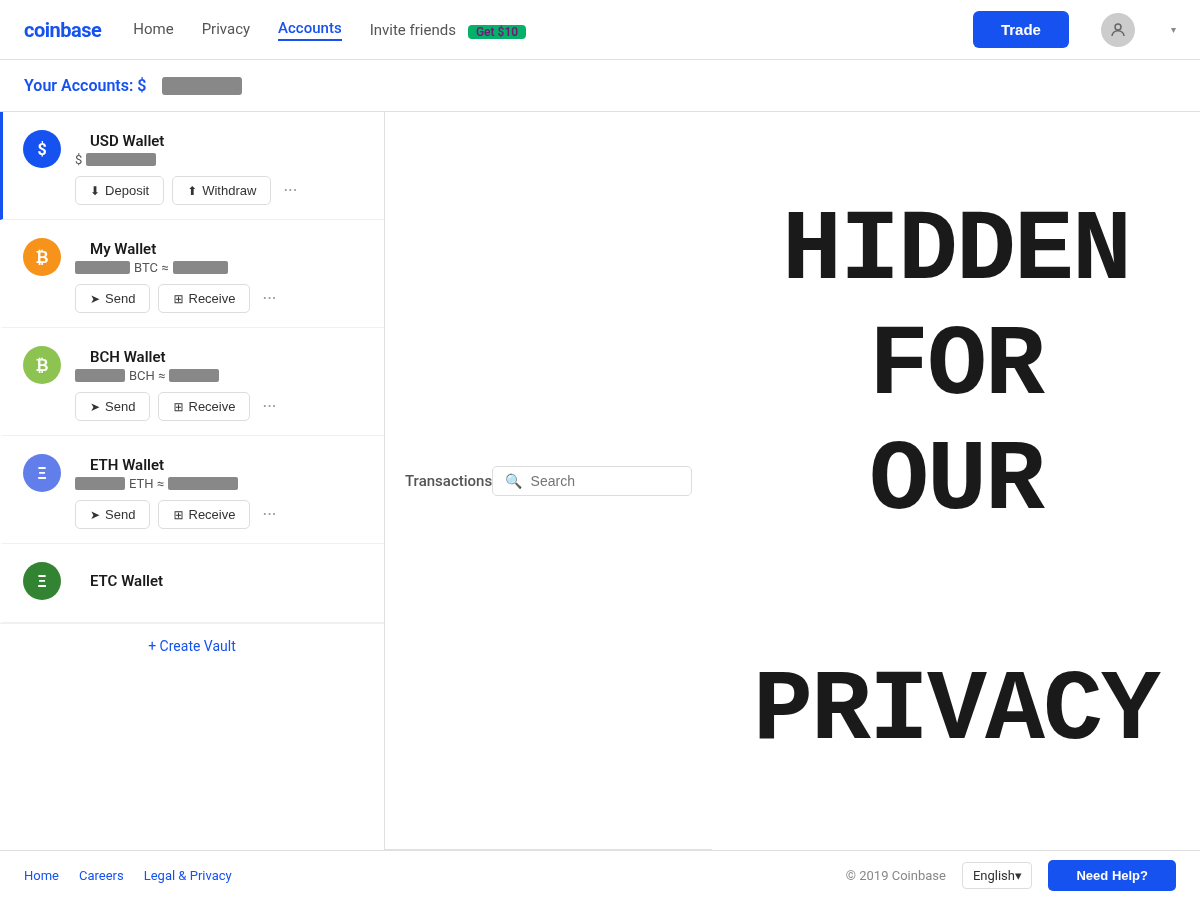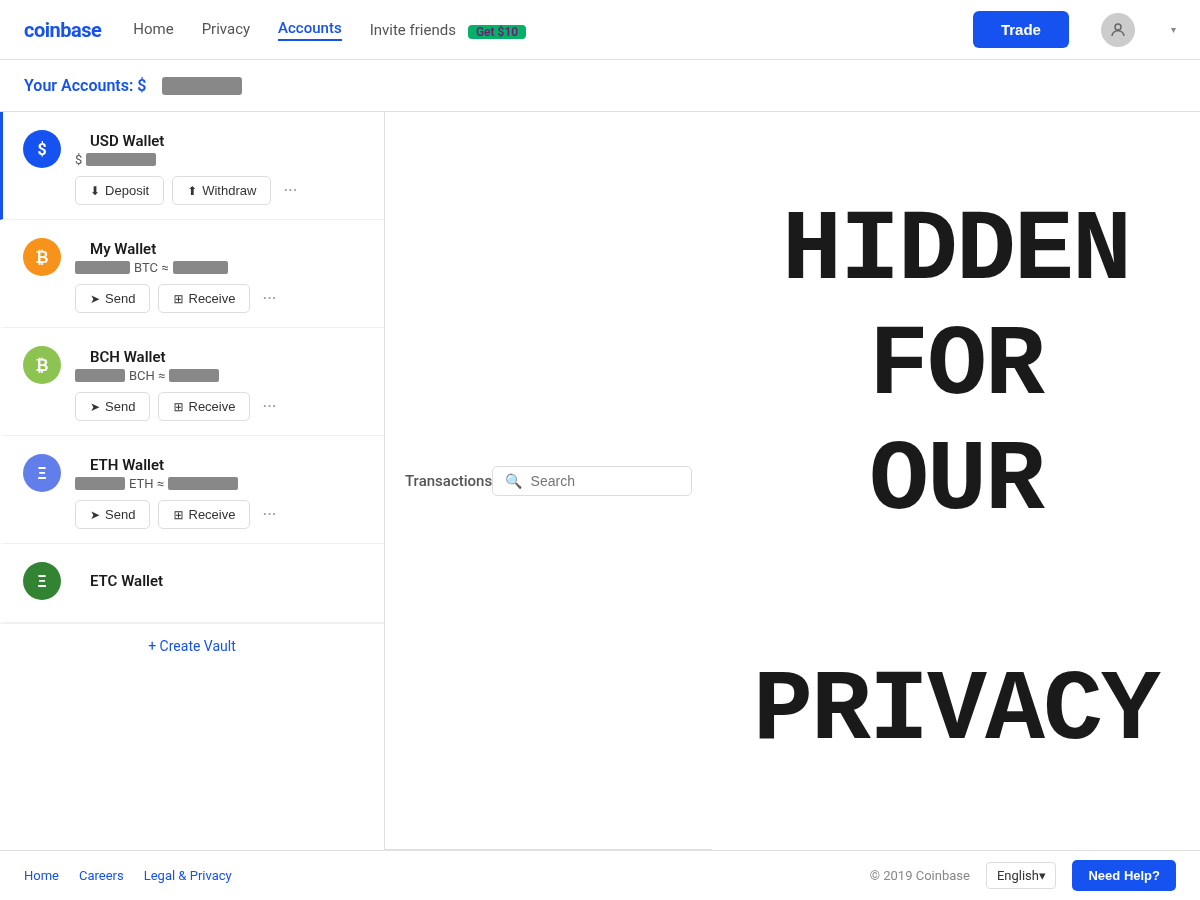--- a/index.html
+++ b/index.html
@@ -124,21 +124,21 @@
     .footer-link { color: #1652f0; text-decoration: none; font-size: 13px; }
     .footer-right { display: flex; align-items: center; gap: 16px; }
     .footer-copy { font-size: 13px; color: #888; margin-left: 48px; }
     .lang-select {
       display: flex; align-items: center; gap: 0;
       border: 1px solid #ddd; border-radius: 4px; padding: 5px 10px;
       font-size: 13px; color: #333; cursor: pointer; background: #fff;
     }
     .need-help-btn {
       background: #1652f0; color: #fff; border: none; border-radius: 5px;
-      padding: 8px 16px; font-size: 13px; font-weight: 600; cursor: pointer;
+      padding: 8px 28px; font-size: 13px; font-weight: 600; cursor: pointer;
     }
 
     
     .wallet-list::-webkit-scrollbar { width: 6px; }
     .wallet-list::-webkit-scrollbar-track { background: #f5f5f5; }
     .wallet-list::-webkit-scrollbar-thumb { background: #ccc; border-radius: 3px; }
     .transactions-panel::-webkit-scrollbar { width: 6px; }
   </style>
 </head>
 <body>

